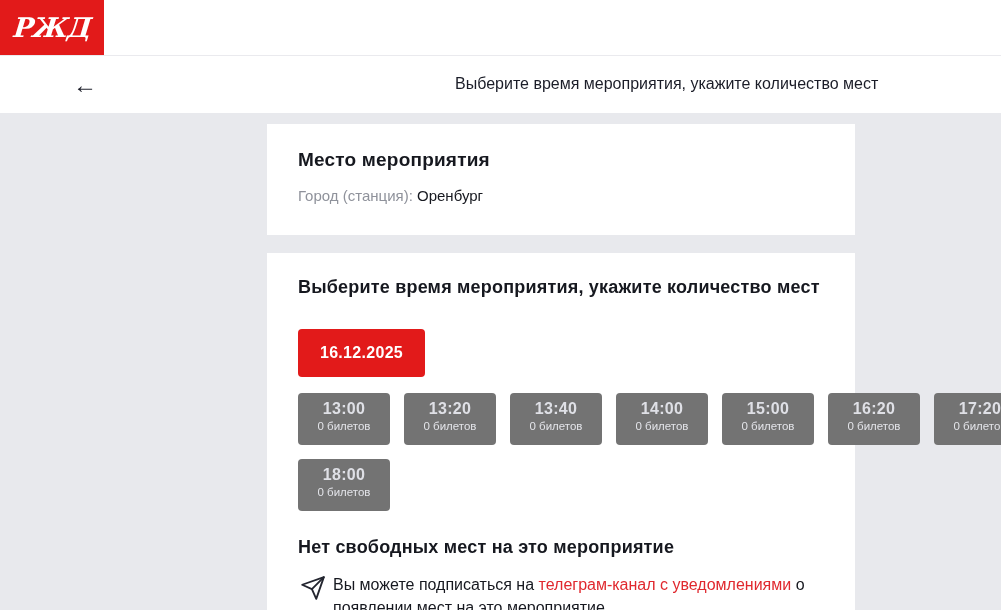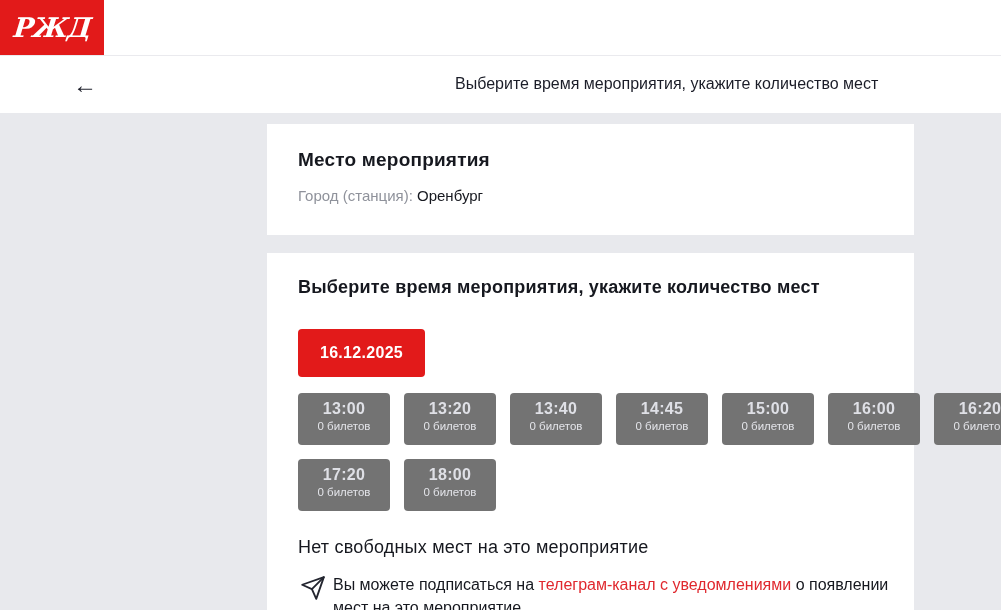--- a/index.html
+++ b/index.html
@@ -17,42 +17,42 @@
 
   
   .subheader { position:absolute; left:0; top:56px; width:1001px; height:57px; background:#fff; }
   .back-btn { position:absolute; left:70px; top:14px; width:30px; height:30px; border:none; background:transparent;
               font-size:24px; line-height:28px; color:#1b1d28; cursor:pointer; }
   .subheader-title { position:absolute; left:455px; top:19px; font-size:16px; font-weight:500; color:#1b1d28; white-space:nowrap; }
 
   
   .content-bg { position:absolute; left:0; top:113px; width:1001px; height:497px; background:#e8e9ed; }
 
-  .card { position:absolute; left:267px; width:647px; background:#fff; }
+  .card { position:absolute; left:267px; width:588px; background:#fff; }
   .card-venue { top:124px; height:111px; }
   .card-selection { top:253px; height:361px; }
   .card-inner { padding-left:31px; padding-right:20px; }
 
   .h-venue { padding-top:25px; font-size:19px; font-weight:700; color:#16181f; letter-spacing:.2px; }
   .city-line { margin-top:16px; font-size:15px; }
   .city-label { color:#8f929b; }
   .city-value { color:#16181f; font-weight:500; }
 
   .h-select { padding-top:24px; font-size:18px; font-weight:700; color:#16181f; letter-spacing:.2px; }
 
   .date-btn { margin-top:31px; margin-left:31px; width:127px; height:48px; background:#e21a1a; color:#fff;
               border:none; border-radius:4px; font-size:16px; font-weight:700; letter-spacing:.3px;
               font-family:inherit; cursor:pointer; display:block; }
 
   .slots { margin-top:16px; margin-left:31px; width:740px; display:flex; flex-wrap:wrap; gap:14px; }
   .slot { width:92px; height:52px; background:#737373; border-radius:4px; text-align:center; flex:0 0 auto; }
   .slot-time { margin-top:7px; font-size:16px; font-weight:700; color:#dfe0e6; letter-spacing:.3px; }
   .slot-tickets { margin-top:2px; font-size:11.5px; color:#e3e4e9; }
 
-  .h-noseats { margin-top:26px; padding-left:31px; font-size:18px; font-weight:400; color:#16181f; letter-spacing:.2px; }
+  .h-noseats { margin-top:26px; padding-left:31px; font-size:18px; font-weight:700; color:#16181f; letter-spacing:.2px; }
 
   .notice { margin-top:15px; padding-left:33px; display:flex; align-items:flex-start; }
   .send-icon { width:26px; height:26px; flex:0 0 auto; margin-top:2px; }
   .notice-text { margin-left:7px; width:660px; font-size:16px; line-height:23px; color:#16181f; }
   .tg-link { color:#e0282e; text-decoration:none; cursor:pointer; }
 
   .footer-white { position:absolute; left:0; top:610px; width:1001px; height:4px; background:#fff; }
 </style>
 </head>
 <body>
@@ -85,29 +85,25 @@
         </div>
         <div class="slot">
           <div class="slot-time">13:20</div>
           <div class="slot-tickets">0 билетов</div>
         </div>
         <div class="slot">
           <div class="slot-time">13:40</div>
           <div class="slot-tickets">0 билетов</div>
         </div>
         <div class="slot">
-          <div class="slot-time">14:45</div>
+          <div class="slot-time">14:00</div>
           <div class="slot-tickets">0 билетов</div>
         </div>
         <div class="slot">
           <div class="slot-time">15:00</div>
-          <div class="slot-tickets">0 билетов</div>
-        </div>
-        <div class="slot">
-          <div class="slot-time">16:00</div>
           <div class="slot-tickets">0 билетов</div>
         </div>
         <div class="slot">
           <div class="slot-time">16:20</div>
           <div class="slot-tickets">0 билетов</div>
         </div>
         <div class="slot">
           <div class="slot-time">17:20</div>
           <div class="slot-tickets">0 билетов</div>
         </div>

